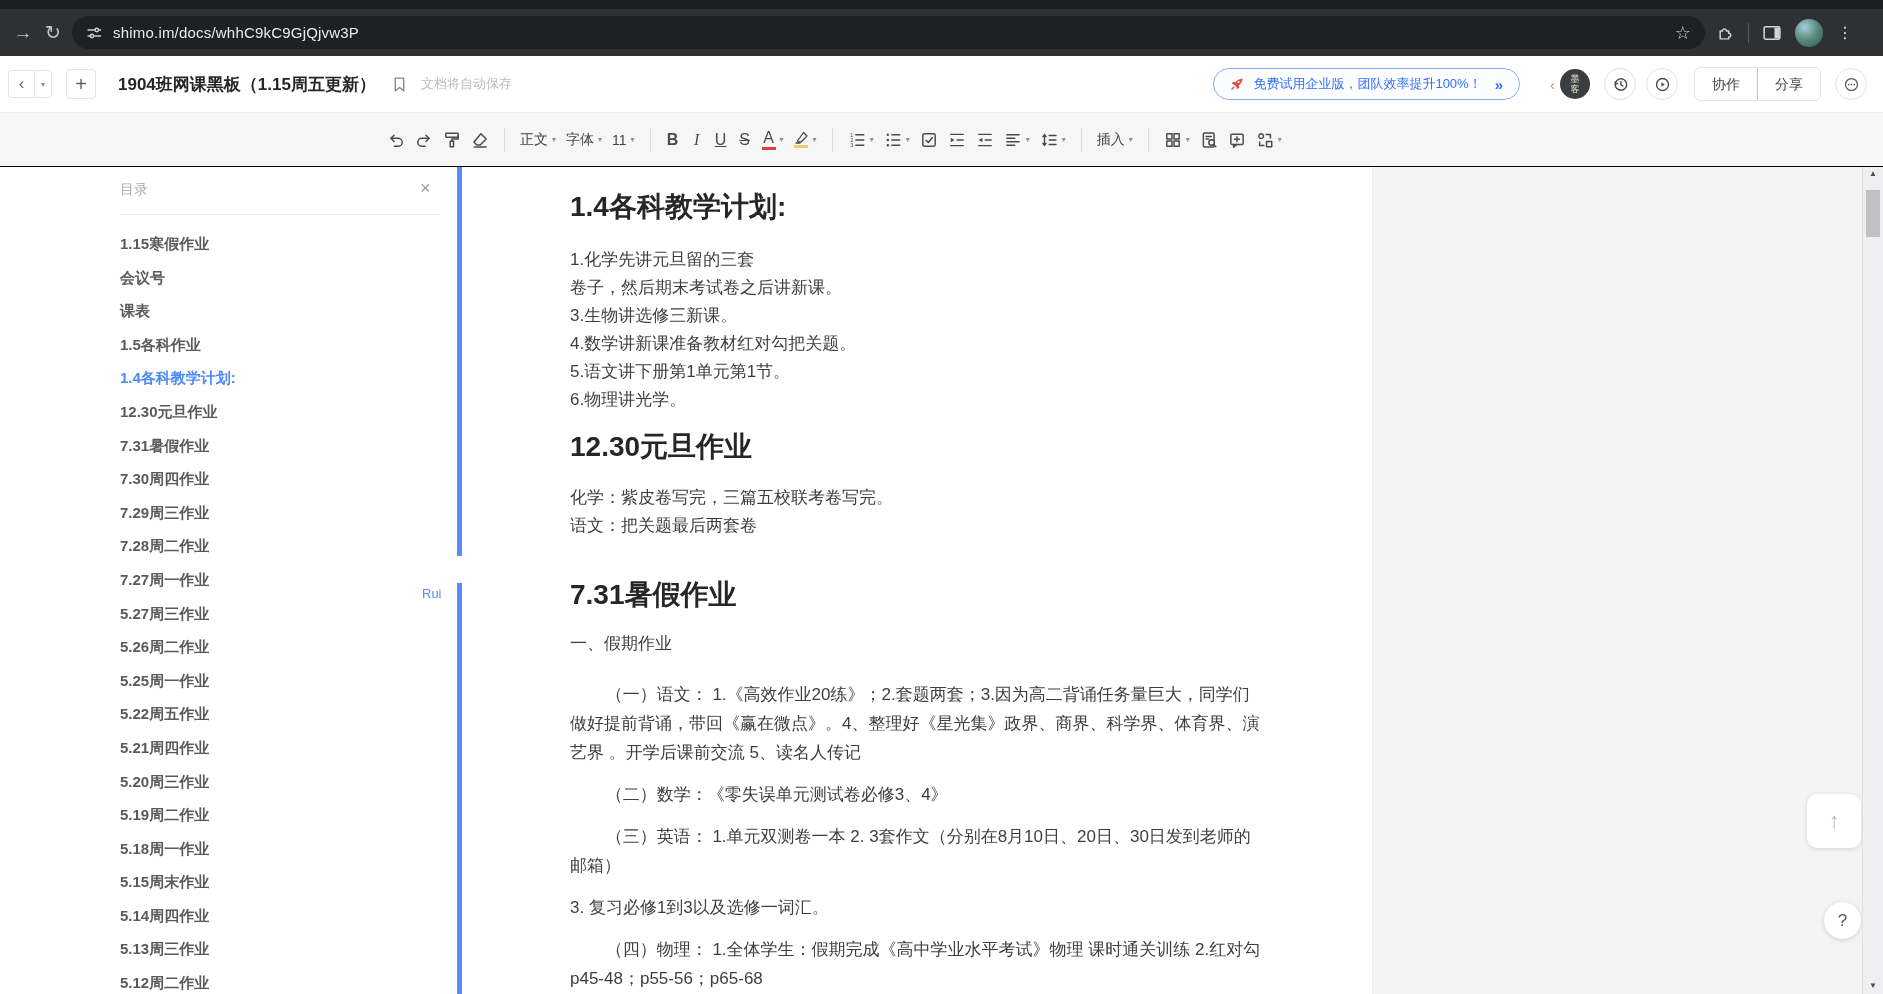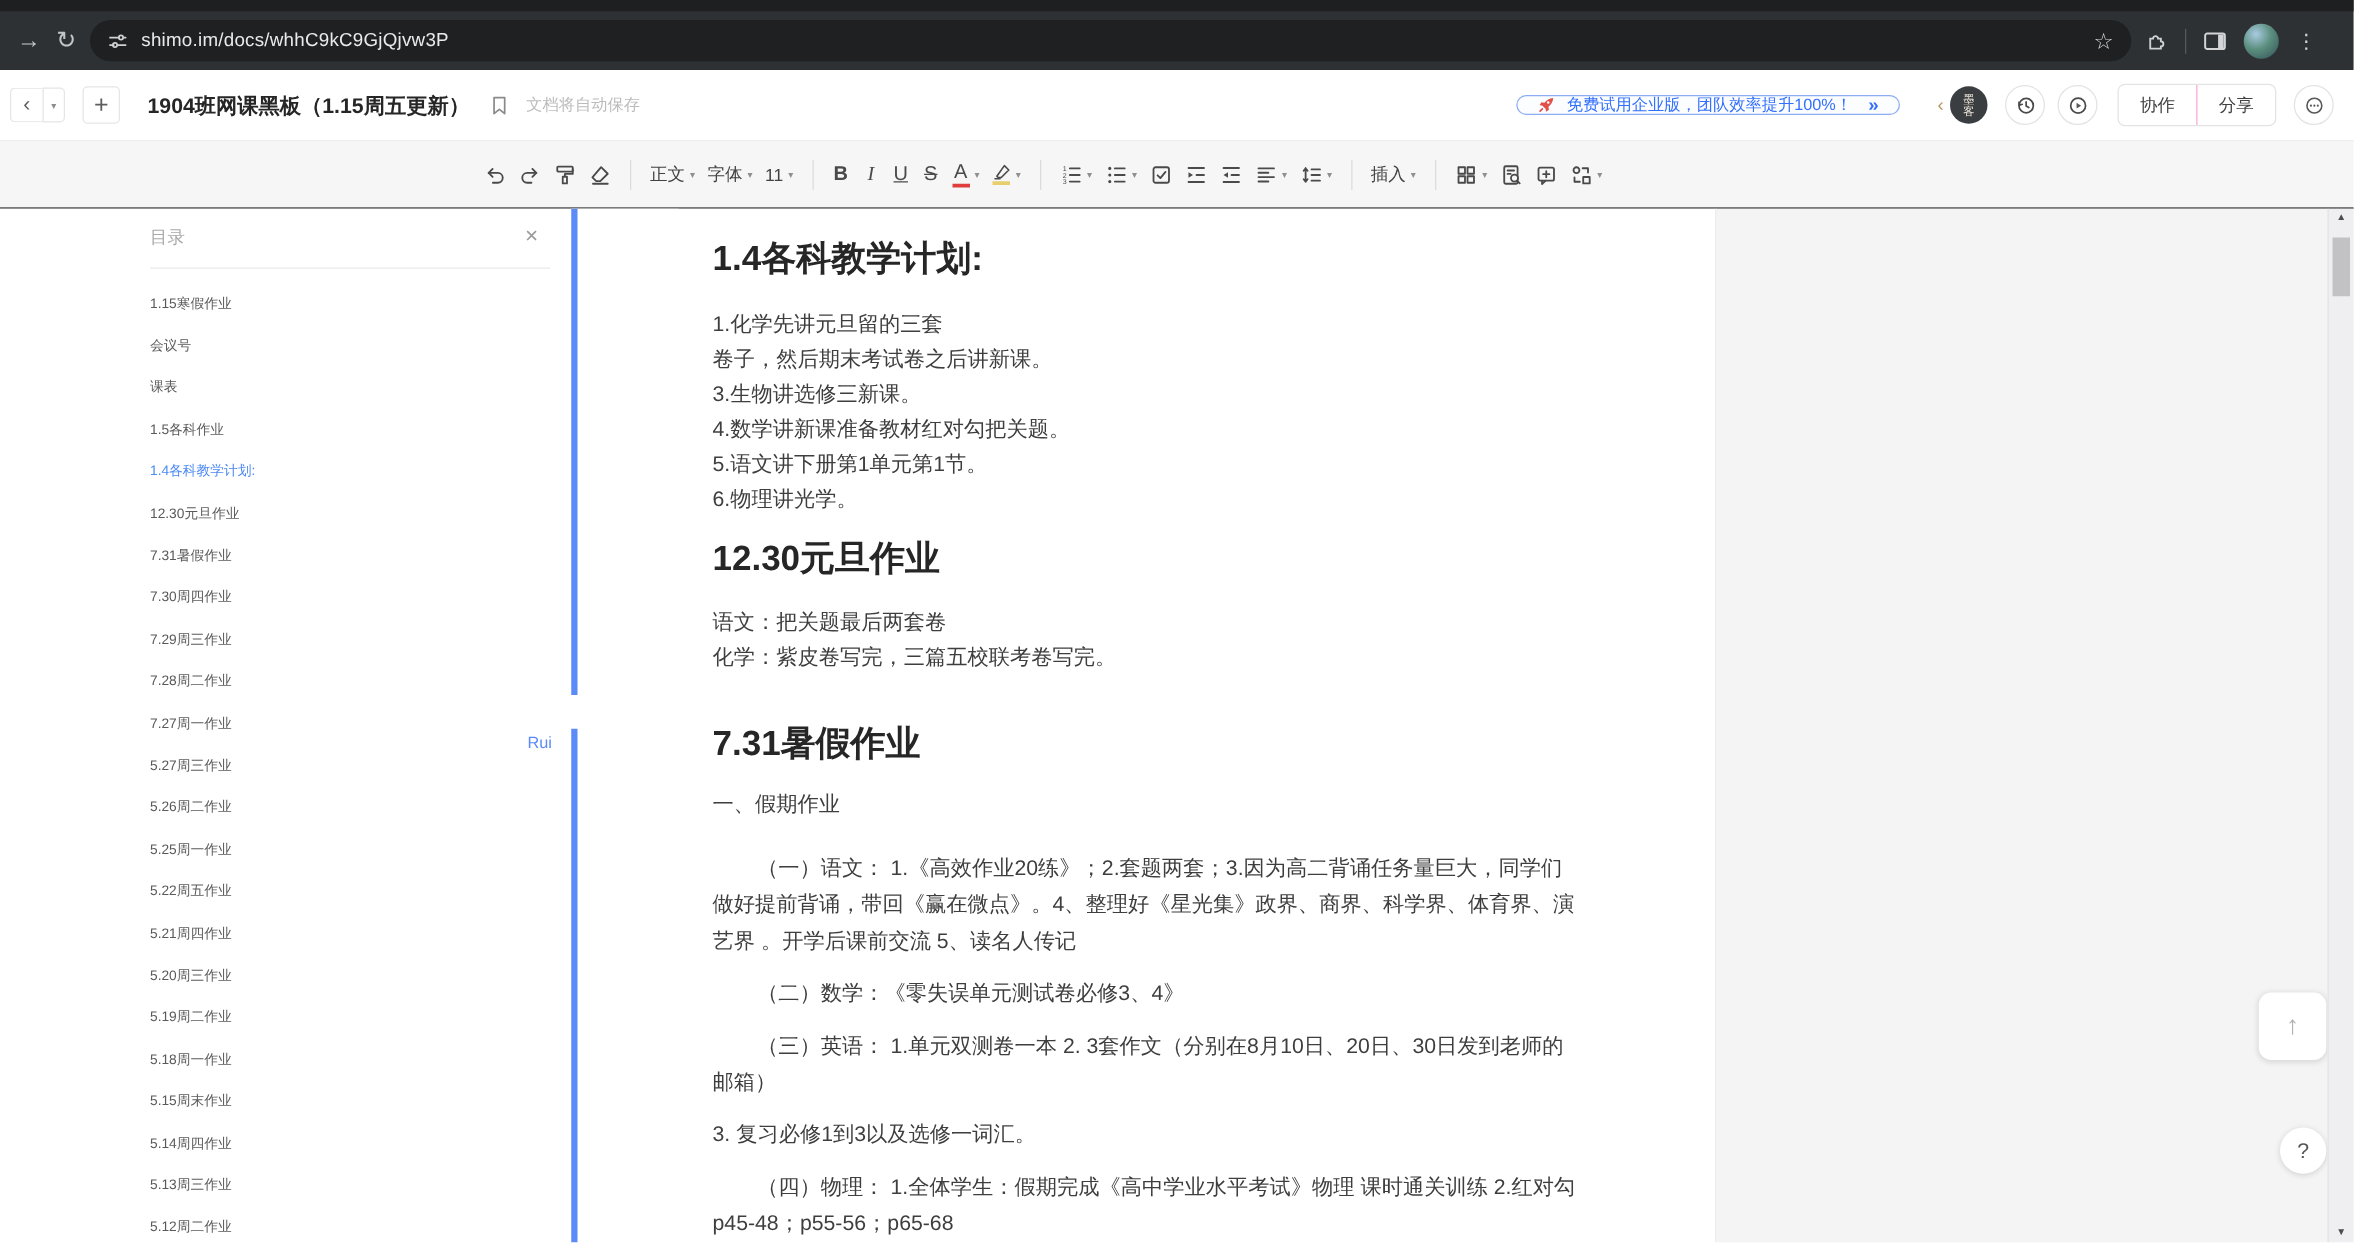--- a/index.html
+++ b/index.html
@@ -29,21 +29,21 @@
     display:flex; align-items:center; padding:0 16px 0 8px; }
   .hbtn { border:1px solid #e5e5e5; border-radius:4px; color:#5f5f5f; display:flex;
     align-items:center; justify-content:center; background:#fff; }
   .h-back { width:26px; height:28px; font-size:17px; border-right:none; border-radius:4px 0 0 4px; }
   .h-caret { width:18px; height:28px; font-size:8px; color:#8c8c8c; border-radius:0 4px 4px 0; }
   .h-plus { width:30px; height:30px; font-size:20px; font-weight:400; margin-left:14px; }
   .doc-title { font-size:17px; font-weight:700; color:#262626; margin-left:22px; white-space:nowrap; }
   .h-bm { margin-left:16px; display:flex; }
   .autosave { color:#bcbcbc; font-size:13px; margin-left:14px; white-space:nowrap; }
   .h-spacer { flex:1; }
-  .promo { height:16px; border:1px solid #8cadf3; border-radius:16px; background:#fcfdff;
+  .promo { height:32px; border:1px solid #8cadf3; border-radius:16px; background:#fcfdff;
     color:#3370ff; font-size:13px; display:flex; align-items:center; gap:9px; padding:0 16px;
     margin-right:30px; white-space:nowrap; }
   .promo-arrow { font-size:15px; font-weight:700; margin-left:4px; }
   .avatar-group { display:flex; align-items:center; gap:5px; margin-right:14px; }
   .gold-chev { color:#b6985f; font-size:15px; }
   .avatar-doc { width:30px; height:30px; border-radius:50%; background:#3a3e41; color:#efe9da;
     font-size:9px; line-height:10px; display:flex; align-items:center; justify-content:center;
     text-align:center; width:30px; word-break:break-all; padding:2px 8px; }
   .circle-btn { width:32px; height:32px; border:1px solid #e3e3e3; border-radius:50%;
     display:flex; align-items:center; justify-content:center; color:#595959; background:#fff;
@@ -71,21 +71,21 @@
   .bar-yellow { width:14px; height:3px; background:#e8cf6e; margin-top:1px; }
   .ic { stroke:#4a4a4a; fill:none; stroke-width:1.3; stroke-linecap:round; stroke-linejoin:round; }
   .ic text { stroke:none; fill:#4a4a4a; }
   
   .content { position:absolute; top:167px; left:0; right:0; bottom:0; background:#fff; }
   .sidebar { position:absolute; left:0; top:0; width:543px; height:100%; background:#fff; }
   .toc-title { position:absolute; left:120px; top:14px; color:#a9a9a9; font-size:14px; }
   .toc-close { position:absolute; left:420px; top:12px; color:#9b9b9b; font-size:18px; line-height:18px; }
   .toc-divider { position:absolute; left:120px; top:47px; width:320px; border-top:1px solid #eaeaea; }
   .toc-list { position:absolute; left:120px; top:60px; width:330px; }
-  .toc-item { height:33.6px; line-height:33.6px; font-size:11px; font-weight:400; color:#5a5a5a;
+  .toc-item { height:33.6px; line-height:33.6px; font-size:15px; font-weight:700; color:#5a5a5a;
     white-space:nowrap; cursor:pointer; }
   .toc-item.active { color:#4b89f6; }
   .gray-area { position:absolute; left:1372px; right:21px; top:0; height:100%;
     background:#f4f4f5; border-left:1px solid #ededee; }
   .canvas { position:absolute; left:457px; top:0; width:915px; height:100%; background:#fff; }
   .blue-a { position:absolute; left:457px; top:0; width:5px; height:389px; background:#5b8bf7; z-index:3; }
   .blue-b { position:absolute; left:457px; top:416px; width:5px; bottom:0; background:#5b8bf7; z-index:3; }
   .rui { position:absolute; left:422px; top:419px; color:#5b8bf7; font-size:13px; z-index:4; }
   .doc-body { position:absolute; left:113px; top:0; width:692px; color:#3e3e3e; font-size:17px; }
   .doc-body h1 { font-size:28px; line-height:38px; font-weight:700; color:#262626; margin:0 0 20px; }
@@ -390,22 +390,22 @@
           <h1>1.4各科教学计划:</h1>
           <div class="line">1.化学先讲元旦留的三套</div>
           <div class="line">卷子，然后期末考试卷之后讲新课。</div>
           <div class="line">3.生物讲选修三新课。</div>
           <div class="line">4.数学讲新课准备教材红对勾把关题。</div>
           <div class="line">5.语文讲下册第1单元第1节。</div>
           <div class="line">6.物理讲光学。</div>
         </section>
         <section class="s1">
           <h1>12.30元旦作业</h1>
+          <div class="line">化学：紫皮卷写完，三篇五校联考卷写完。</div>
           <div class="line">语文：把关题最后两套卷</div>
-          <div class="line">化学：紫皮卷写完，三篇五校联考卷写完。</div>
         </section>
         <section class="s2">
           <h1>7.31暑假作业</h1>
           <div class="line">一、假期作业</div>
           <p class="para ind">（一）语文： 1.《高效作业20练》；2.套题两套；3.因为高二背诵任务量巨大，同学们做好提前背诵，带回《赢在微点》。4、整理好《星光集》政界、商界、科学界、体育界、演艺界 。开学后课前交流 5、读名人传记</p>
           <p class="para ind">（二）数学：《零失误单元测试卷必修3、4》</p>
           <p class="para ind">（三）英语： 1.单元双测卷一本 2. 3套作文（分别在8月10日、20日、30日发到老师的邮箱）</p>
           <p class="para">3. 复习必修1到3以及选修一词汇。</p>
           <p class="para ind">（四）物理： 1.全体学生：假期完成《高中学业水平考试》物理 课时通关训练 2.红对勾p45-48；p55-56；p65-68</p>
         </section>

